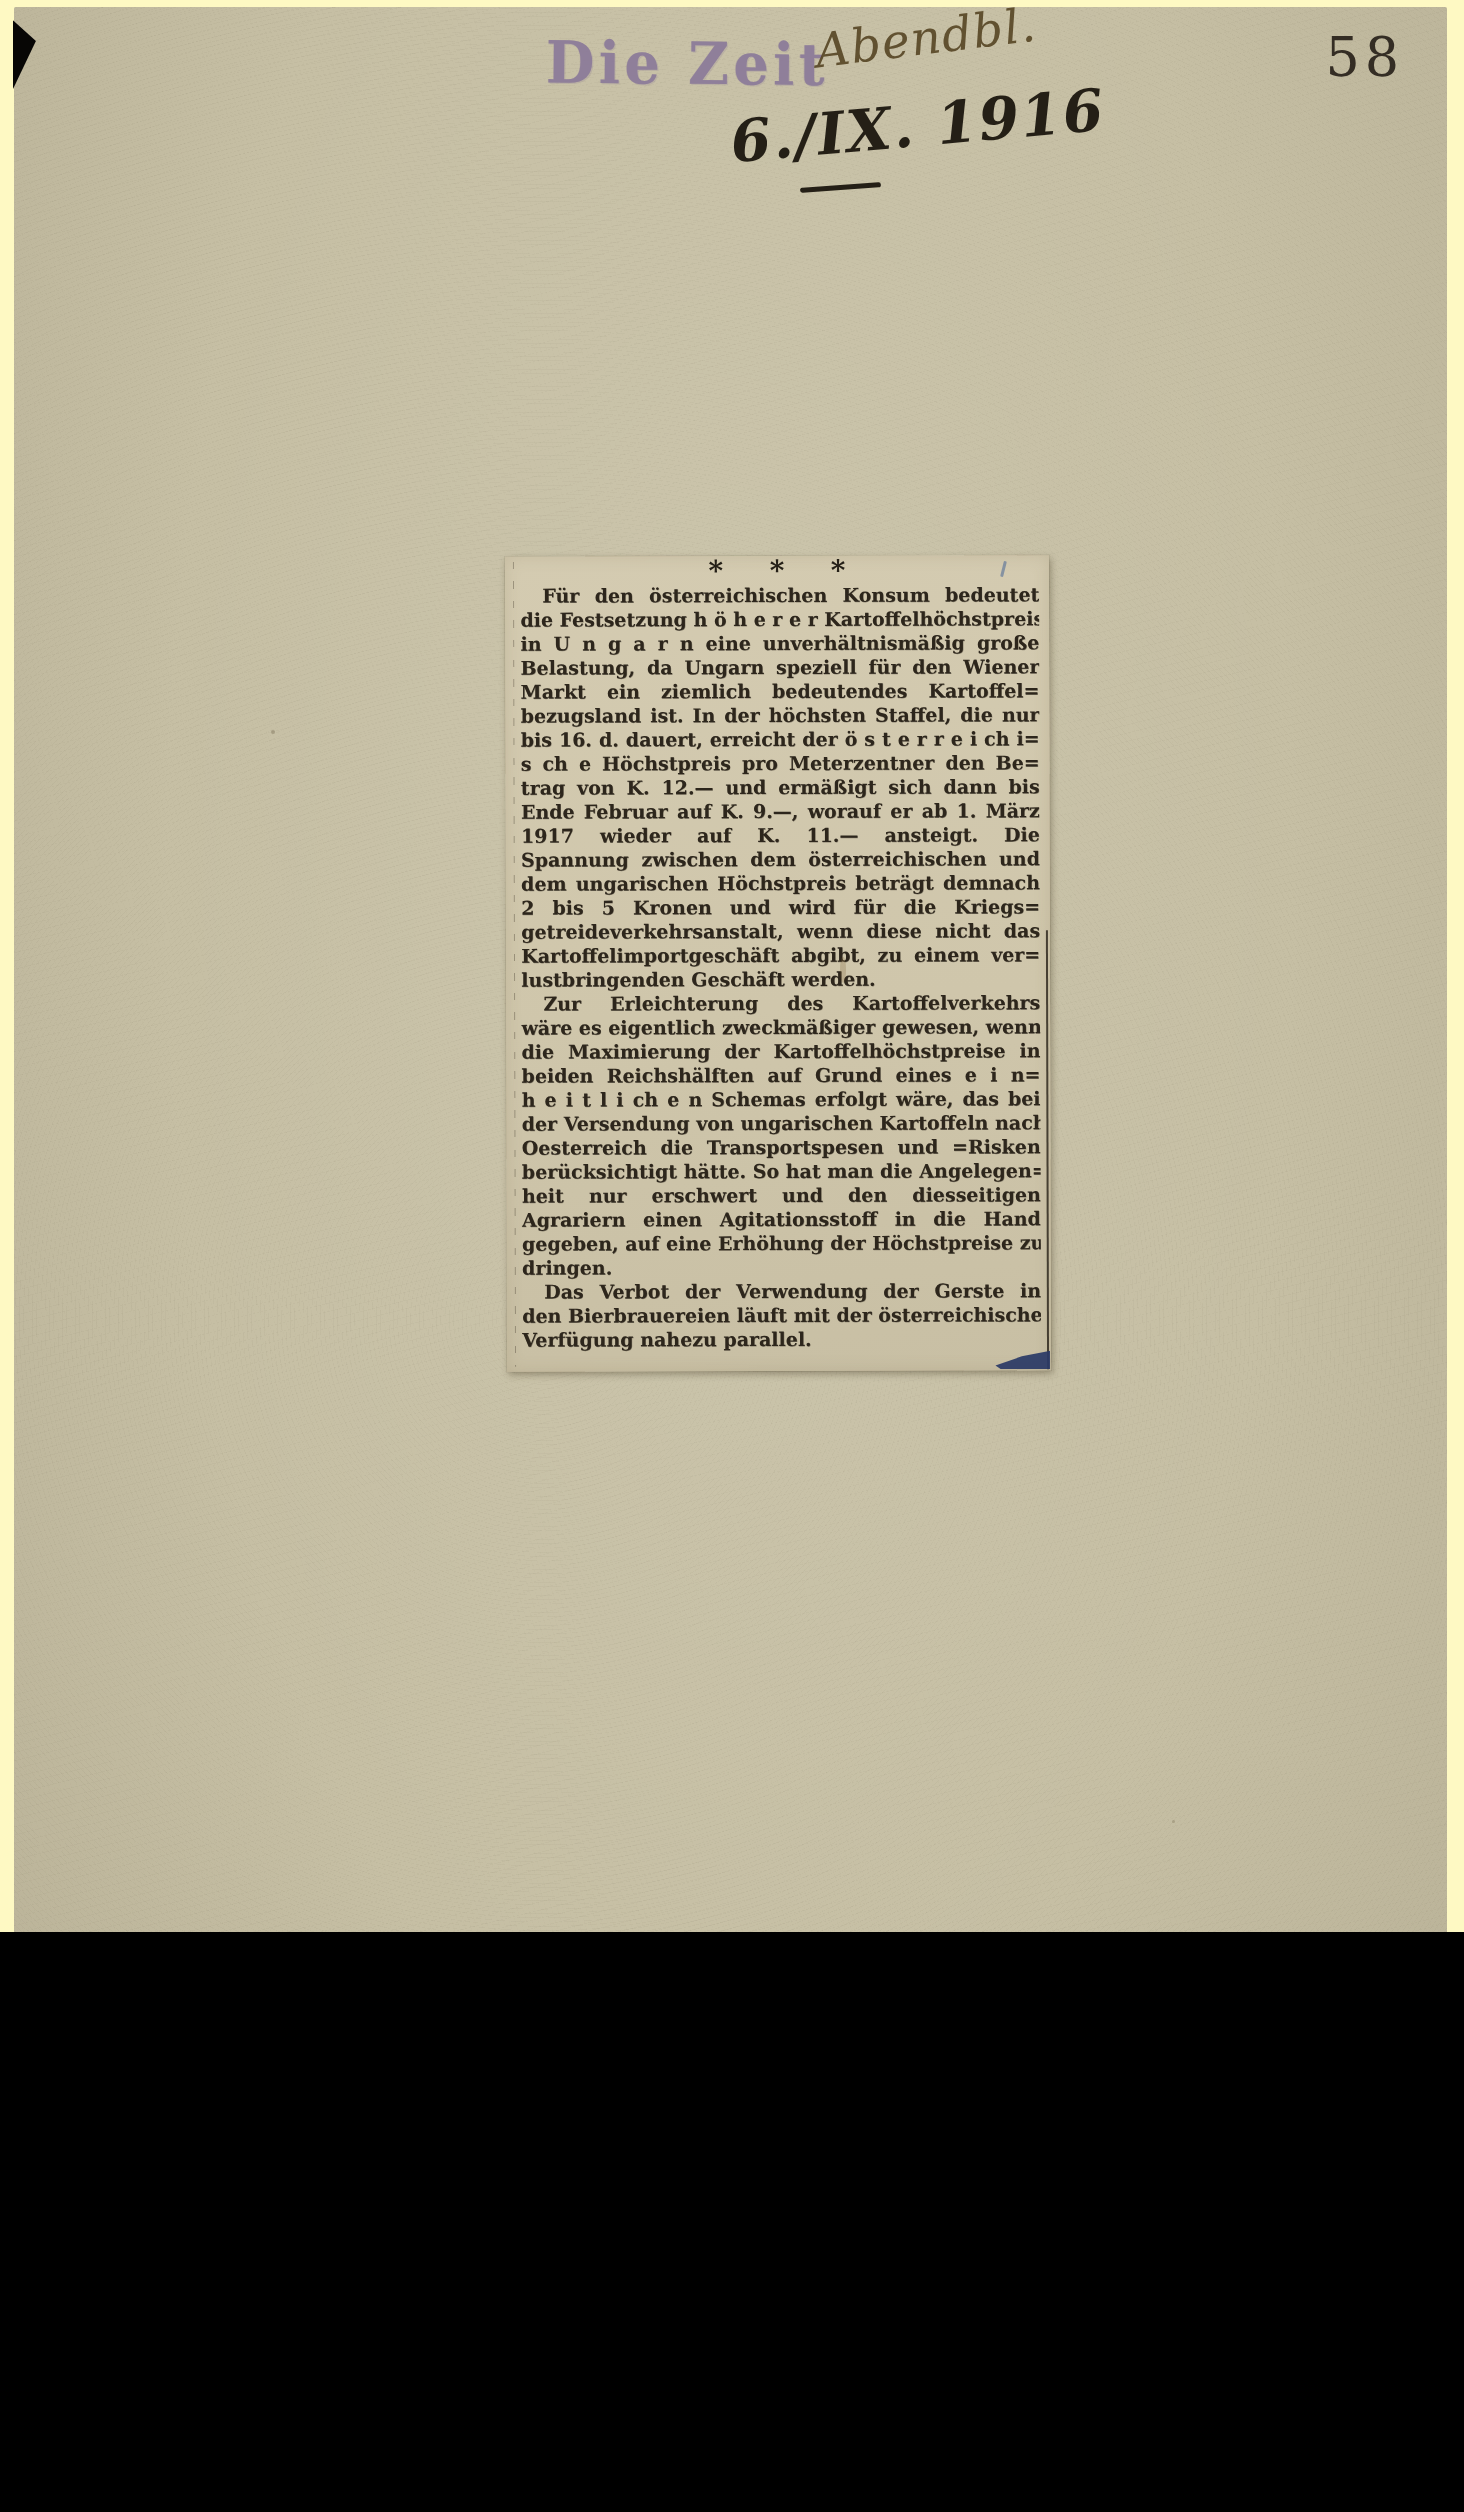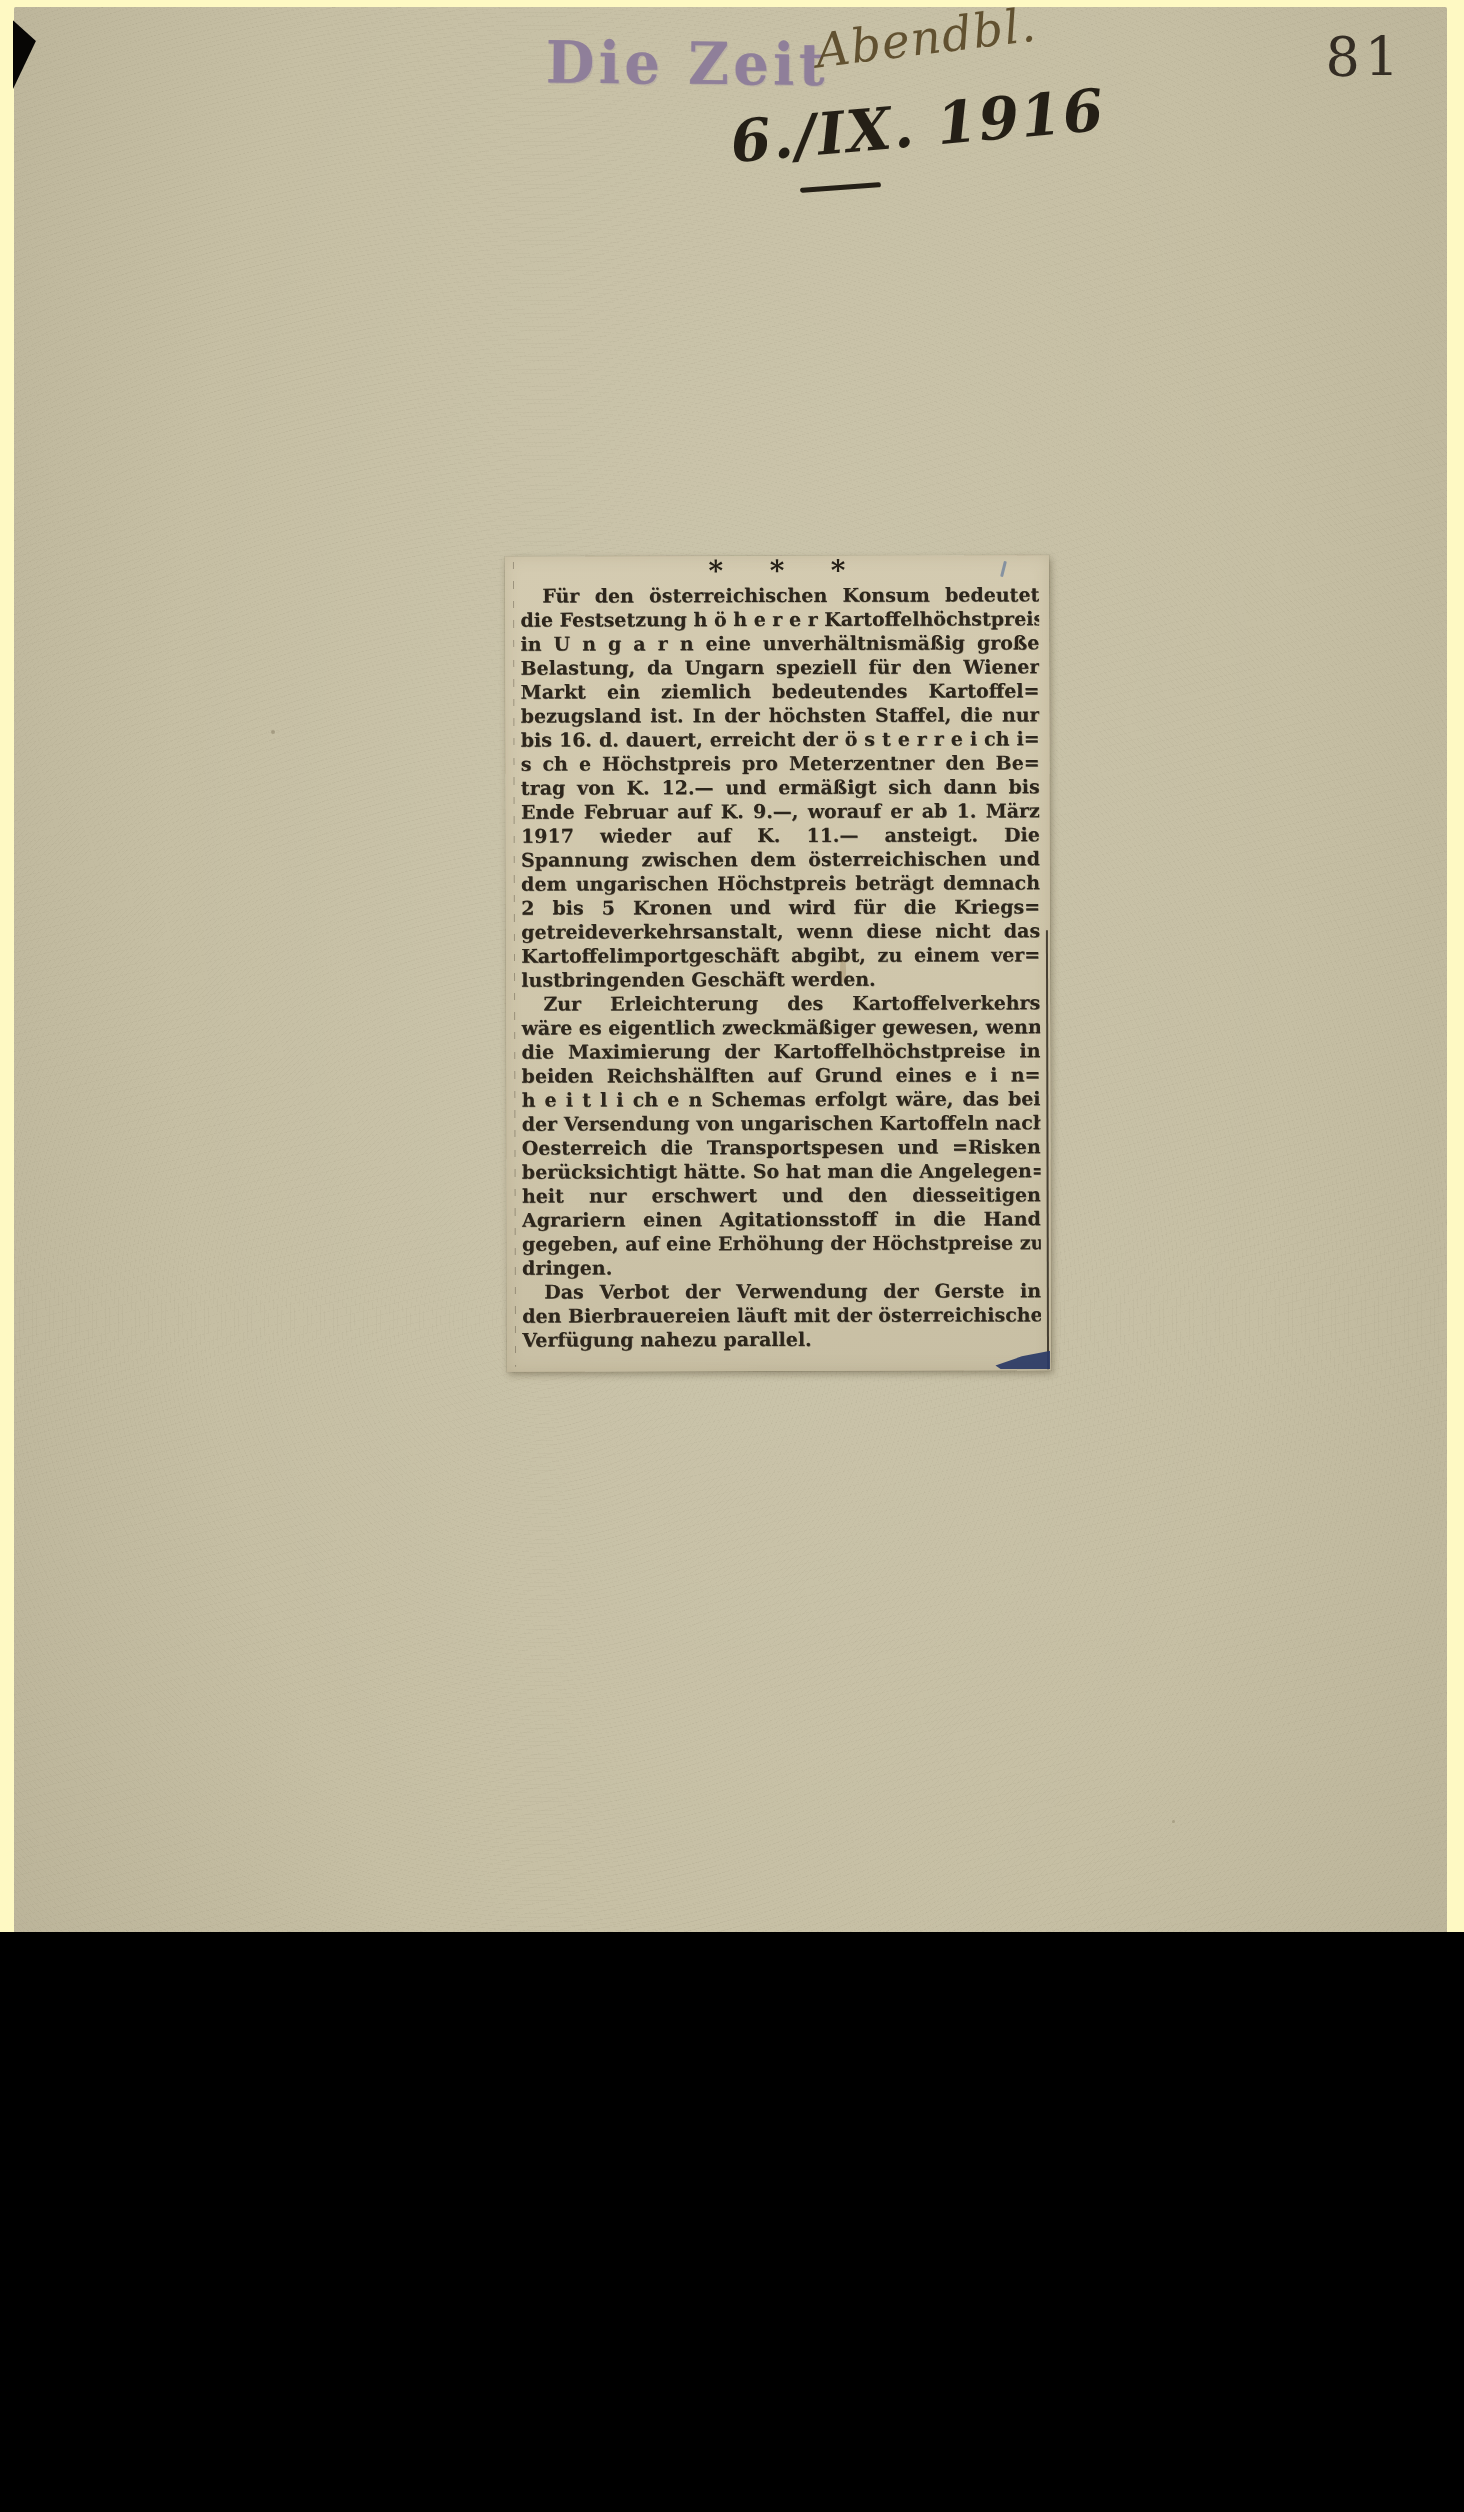--- a/index.html
+++ b/index.html
@@ -63,21 +63,21 @@
     <div class="corner-notch"></div>
 
     <div class="speck" style="left:257px;top:723px;width:4.3px;height:4.3px;background:rgba(105,95,70,.35);"></div>
     <div class="speck" style="left:1158px;top:1813px;width:3.7px;height:3.7px;background:rgba(105,95,70,.30);"></div>
     <div class="speck" style="left:153px;top:2236px;width:4.9px;height:3.1px;background:rgba(95,85,62,.30);"></div>
 
     <div class="stamp">Die Zeit</div>
     <div class="hw hw-edition">Abendbl.</div>
     <div class="hw hw-date">6./IX. 1916</div>
     <div class="date-underline"></div>
-    <div class="page-number">81</div>
+    <div class="page-number">58</div>
 
     <div class="clipping">
       <div class="sep">* * *</div>
       <div class="col" id="clip-text">
           <div class="line indent">Für den österreichischen Konsum bedeutet</div>
           <div class="line">die Festsetzung h ö h e r e r Kartoffelhöchstpreise</div>
           <div class="line">in U n g a r n eine unverhältnismäßig große</div>
           <div class="line">Belastung, da Ungarn speziell für den Wiener</div>
           <div class="line">Markt ein ziemlich bedeutendes Kartoffel=</div>
           <div class="line">bezugsland ist. In der höchsten Staffel, die nur</div>

